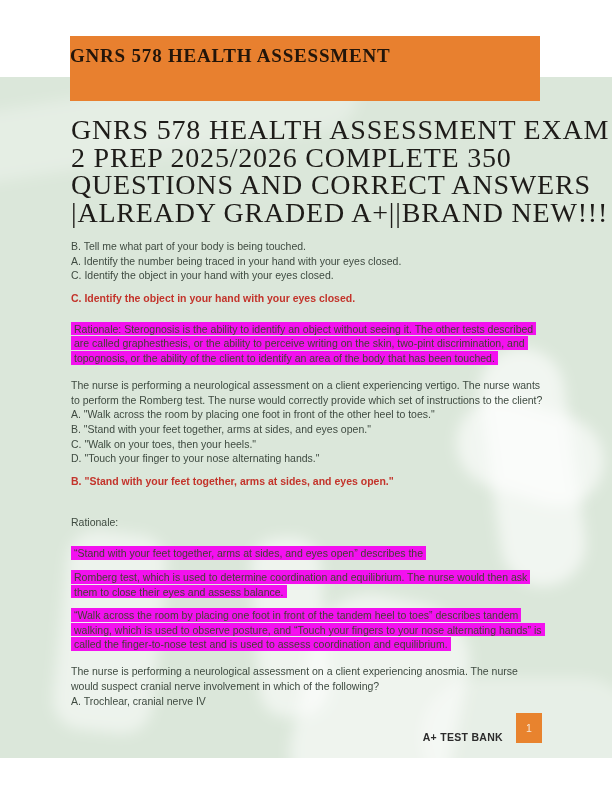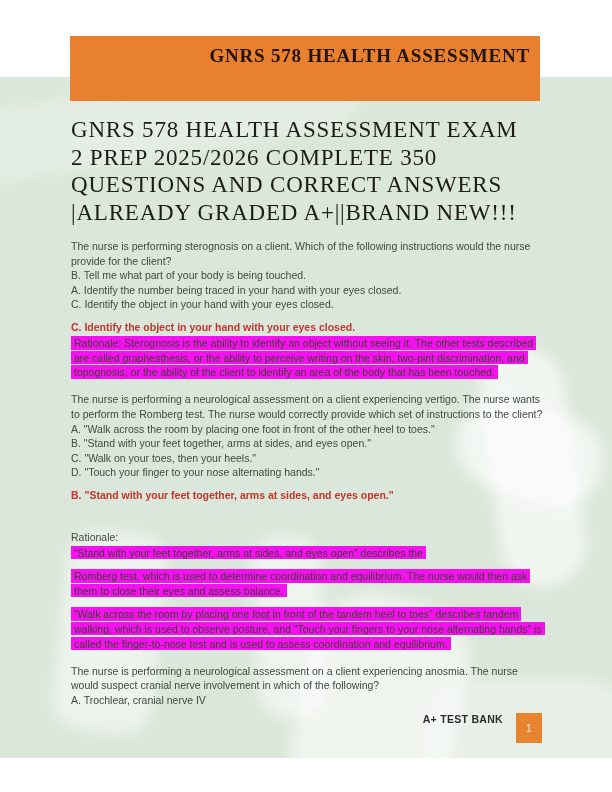--- a/index.html
+++ b/index.html
@@ -24,70 +24,70 @@
   .wm3 { left: 60px; top: 455px; width: 100px; height: 200px; border-radius: 30px; transform: rotate(6deg); background: rgba(255,255,255,0.5); }
   .wm4 { left: 255px; top: 460px; width: 70px; height: 180px; border-radius: 28px; transform: rotate(-4deg); background: rgba(255,255,255,0.55); }
   .wm5 { left: 300px; top: 520px; width: 160px; height: 220px; border-radius: 60px; transform: rotate(12deg); background: rgba(255,255,255,0.55); }
   .wm6 { left: -60px; top: 10px; width: 420px; height: 70px; border-radius: 40px; transform: rotate(-9deg); background: rgba(255,255,255,0.28); }
   .wm7 { left: 420px; top: 600px; width: 220px; height: 120px; border-radius: 60px; background: rgba(255,255,255,0.35); }
 
   
   .banner {
     position: absolute; left: 70px; top: 36px; width: 470px; height: 65px;
     background: #e8802f;
-    text-align: right;
+    text-align: left;
     padding: 6px 10px 0 0;
     font-family: "Liberation Serif", serif;
     font-weight: bold;
     font-size: 19px;
     line-height: 27px;
     letter-spacing: 0.8px;
     color: #23150a;
   }
   .banner .bline { white-space: nowrap; }
 
   
   .content {
     position: absolute; left: 71px; top: 116px; width: 474px;
     color: #3f4b41;
     font-size: 10.5px;
     line-height: 14.6px;
   }
   .doc-title {
     font-family: "Liberation Serif", serif;
-    font-size: 23px;
+    font-size: 28px;
     line-height: 27.5px;
     letter-spacing: 0.8px;
     color: #1e1c19;
     margin-bottom: 13px;
   }
   .doc-title .tline { white-space: nowrap; }
   .stem { margin: 0; }
   .question { margin-top: 13px; }
   .question:first-of-type { margin-top: 0; }
   .answer {
     margin-top: 8px;
     color: #c3342b;
     font-weight: bold;
   }
-  .rationale { margin-top: 1px; }
+  .rationale { margin-top: 16px; }
   .rationale + .rationale { margin-top: 9px; }
   .rationale-label { margin-top: 27px; }
   mark {
     background: #f311ef;
     color: #433f33;
     padding: 0.5px 3px 1px 3px;
     -webkit-box-decoration-break: clone;
     box-decoration-break: clone;
   }
 
   
   .footer {
     position: absolute; top: 713px; right: 70px;
-    display: flex; align-items: flex-start; gap: 13px;
+    display: flex; align-items: flex-end; gap: 13px;
     height: 30px;
   }
   .footer-label {
     font-size: 10.5px; font-weight: bold; color: #2c2c2c; letter-spacing: 0.3px;
   }
   .page-num-box {
     width: 26px; height: 30px; background: #e8832e;
     color: #f7e8d8; font-size: 10.5px;
     display: flex; align-items: center; justify-content: center;
   }
@@ -114,21 +114,20 @@
   <div class="content">
 
     <div class="doc-title">
       <div class="tline">GNRS 578 HEALTH ASSESSMENT EXAM</div>
       <div class="tline">2 PREP 2025/2026 COMPLETE 350</div>
       <div class="tline">QUESTIONS AND CORRECT ANSWERS</div>
       <div class="tline">|ALREADY GRADED A+||BRAND NEW!!!</div>
     </div>
 
     <div class="question">
-      <p class="stem">The nurse is performing sterognosis on a client. Which of the following instructions would the nurse provide for the client?</p>
       <div class="options">
         <div class="option">B. Tell me what part of your body is being touched.</div>
         <div class="option">A. Identify the number being traced in your hand with your eyes closed.</div>
         <div class="option">C. Identify the object in your hand with your eyes closed.</div>
       </div>
       <p class="answer">C. Identify the object in your hand with your eyes closed.</p>
       <p class="rationale"><mark>Rationale: Sterognosis is the ability to identify an object without seeing it. The other tests described are called graphesthesis, or the ability to perceive writing on the skin, two-pint discrimination, and topognosis, or the ability of the client to identify an area of the body that has been touched.</mark></p>
     </div>
 
     <div class="question">

